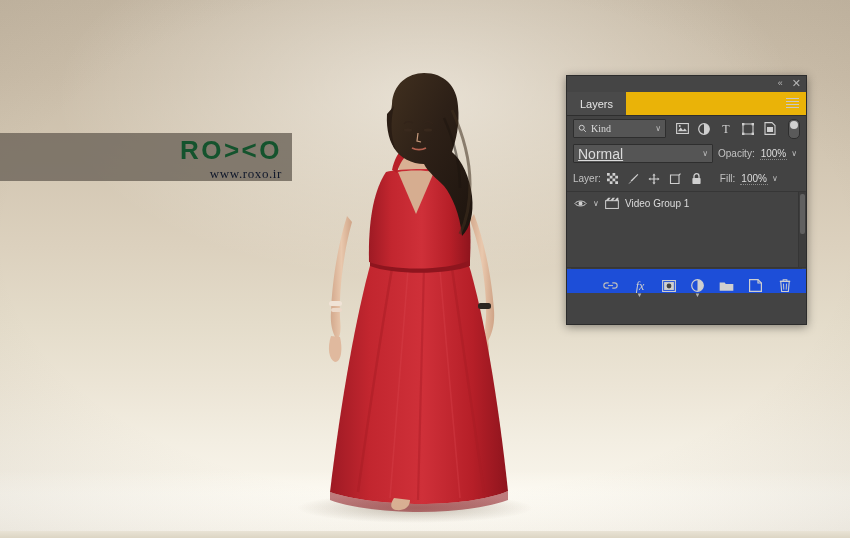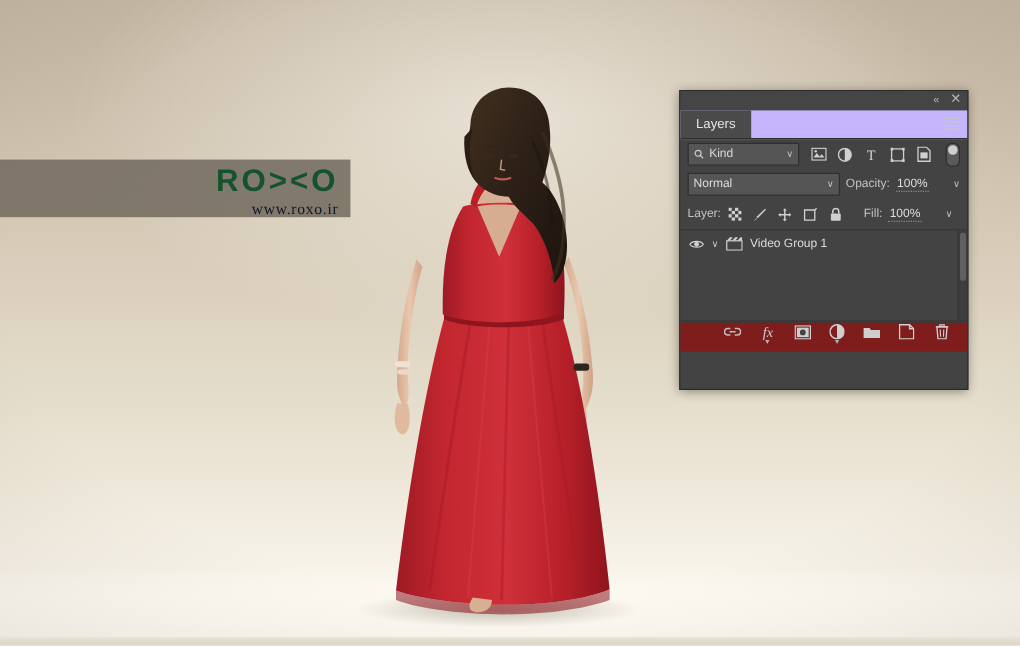--- a/index.html
+++ b/index.html
@@ -122,21 +122,21 @@
     color: #b6b6b6;
     font-size: 9px;
     line-height: 1;
     cursor: pointer;
   }
   .tb-icon.close { font-size: 11px; }
 
   .tabbar {
     position: relative;
     height: 23px;
-    background: #c4b5fd;
+    background: #eab308;
     border-bottom: 1px solid #2e2e2e;
   }
   .tab {
     position: absolute;
     left: 0; top: 0;
     height: 23px;
     padding: 0 13px;
     display: flex;
     align-items: center;
     background: #4a4a4a;
@@ -175,21 +175,21 @@
     height: 17px;
     background: #555555;
     border: 1px solid #2e2e2e;
     border-radius: 1px;
     display: flex;
     align-items: center;
     padding: 0 4px;
     gap: 4px;
     cursor: pointer;
   }
-  .kind-label { color: #d9d9d9; font-size: 10px; flex: 1; }
+  .kind-label { color: #d9d9d9; font-size: 10px; flex: 1; font-family: Liberation Serif, serif; }
   .chev { color: #bdbdbd; font-size: 8px; }
 
   .filter-icons {
     display: flex;
     align-items: center;
     gap: 8px;
     margin-left: 4px;
   }
   .fi {
     width: 14px; height: 14px;
@@ -219,27 +219,27 @@
     width: 130px;
     height: 17px;
     background: #555555;
     border: 1px solid #2e2e2e;
     border-radius: 1px;
     display: flex;
     align-items: center;
     padding: 0 4px;
     cursor: pointer;
   }
-  .blend-label { flex: 1; color: #dcdcdc; font-size: 10px; }
+  .blend-label { flex: 1; color: #dcdcdc; font-size: 14px; text-decoration: underline; }
   .field-label { color: #c2c2c2; font-size: 10px; }
   .num-box {
     height: 15px;
     display: flex;
     align-items: center;
-    gap: 20px;
+    gap: 4px;
     cursor: pointer;
   }
   .num-val {
     color: #dedede;
     font-size: 10px;
     border-bottom: 1px dotted #8a8a8a;
     padding: 0 1px;
   }
 
   
@@ -325,25 +325,25 @@
     width: 5px; height: 40px;
     background: #606060;
     border-radius: 2px;
     display: block;
   }
 
   
   .panel-footer {
     height: 24px;
     display: flex;
-    align-items: flex-start;
+    align-items: flex-end;
     justify-content: flex-end;
     gap: 14px;
     padding: 0 14px 0 0;
-    background: #7f1d1d;
+    background: #1d4ed8;
   }
   .fbtn {
     width: 15px; height: 15px;
     display: flex; align-items: center; justify-content: center;
     cursor: pointer;
     position: relative;
   }
   .fbtn .caret {
     position: absolute;
     bottom: -5px; left: 50%;

